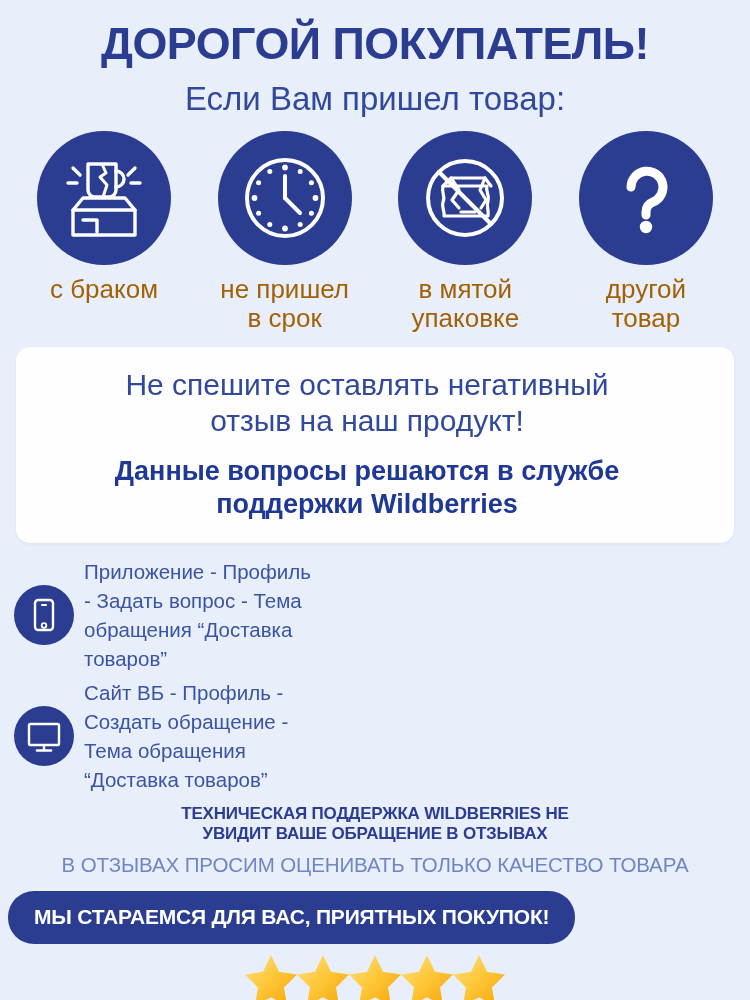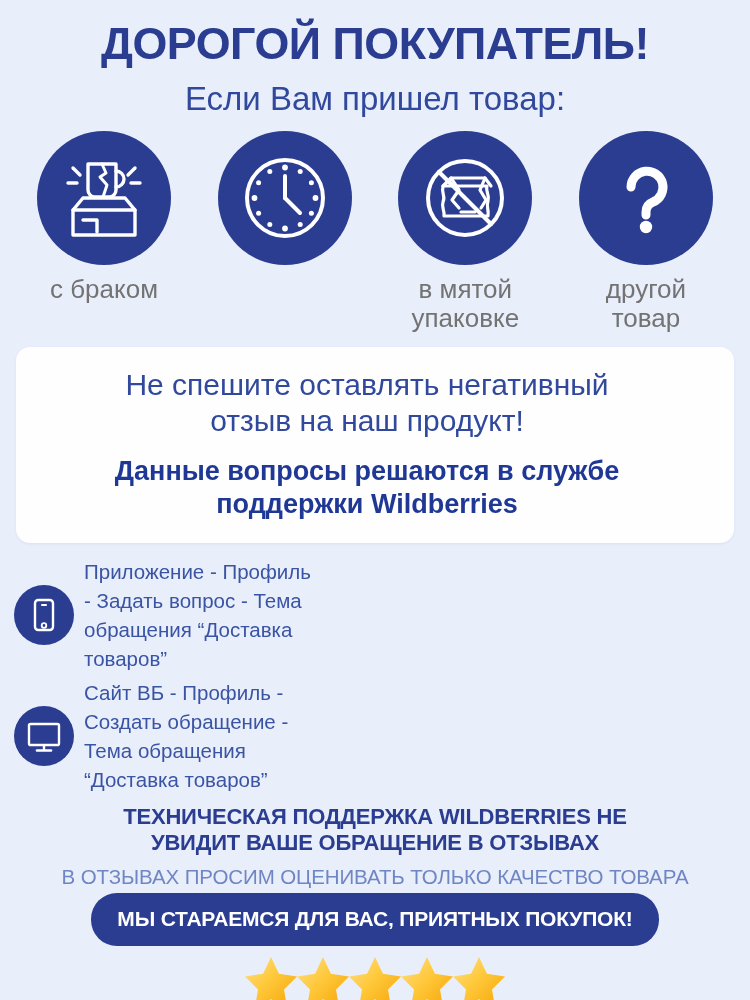--- a/index.html
+++ b/index.html
@@ -43,21 +43,21 @@
   .icon-cell{width:172px;display:flex;flex-direction:column;align-items:center;}
   .circle{
     width:134px;height:134px;border-radius:50%;
     background:#2b3d91;
     display:flex;align-items:center;justify-content:center;
     flex:none;
   }
   .icon-label{
     margin-top:10px;
     text-align:center;
-    color:#737373;
+    color:#a16207;
     font-size:26px;
     line-height:1.12;
     font-weight:400;
   }
 
   
   .card{
     margin:14px 16px 0 16px;
     background:#fefefe;
     border-radius:14px;
@@ -103,33 +103,33 @@
     margin-left:10px;
     font-weight:400;
   }
 
   
   .bottom{padding:10px 8px 0 8px;box-sizing:border-box;}
   .bold-head{
     text-align:center;
     color:#2b3d91;
     font-weight:bold;
-    font-size:22px;
+    font-size:17px;
     line-height:1.2;
     letter-spacing:-0.2px;
   }
   .light-line{
     text-align:center;
     color:#6f86c4;
     font-size:20.5px;
     margin-top:8px;
     letter-spacing:-0.1px;
     font-weight:400;
   }
-  .cta-wrap{display:flex;justify-content:center;margin-top:4px;}
+  .cta-wrap{display:flex;margin-top:14px;}
   .cta{
     background:#2b3d91;
     color:#ffffff;
     border:none;
     border-radius:26px;
     font-size:21px;
     font-weight:bold;
     letter-spacing:-0.2px;
     padding:14px 26px 15px 26px;
     font-family:inherit;
@@ -198,20 +198,24 @@
             <circle cx="17.5" cy="48" r="2.9"></circle>
             <circle cx="21.6" cy="32.8" r="2.5"></circle>
             <circle cx="32.8" cy="21.6" r="2.5"></circle>
           </g>
           <g stroke="#ffffff" stroke-width="4" stroke-linecap="round" fill="none">
             <line x1="48" y1="48" x2="48" y2="26"></line>
             <line x1="48" y1="48" x2="63" y2="63"></line>
           </g>
         </svg>
       </div>
+      <div class="icon-label">
+        <div>не пришел</div>
+        <div>в срок</div>
+      </div>
     </div>
 
     <div class="icon-cell">
       <div class="circle">
         <svg width="96" height="96" viewBox="0 0 96 96">
           <g fill="none" stroke="#ffffff" stroke-width="3.2" stroke-linejoin="round" stroke-linecap="round">
 
             <path d="M26 36 l8 -8 h34 l6 8"></path>
             <path d="M26 36 c -2 8 3 10 0 16 c -2 6 2 8 1 14 h44 c 1 -7 -2 -9 0 -15 c 2 -7 -3 -9 -1 -15 z"></path>
             <path d="M34 28 l8 12 l-7 10 l7 8"></path>

